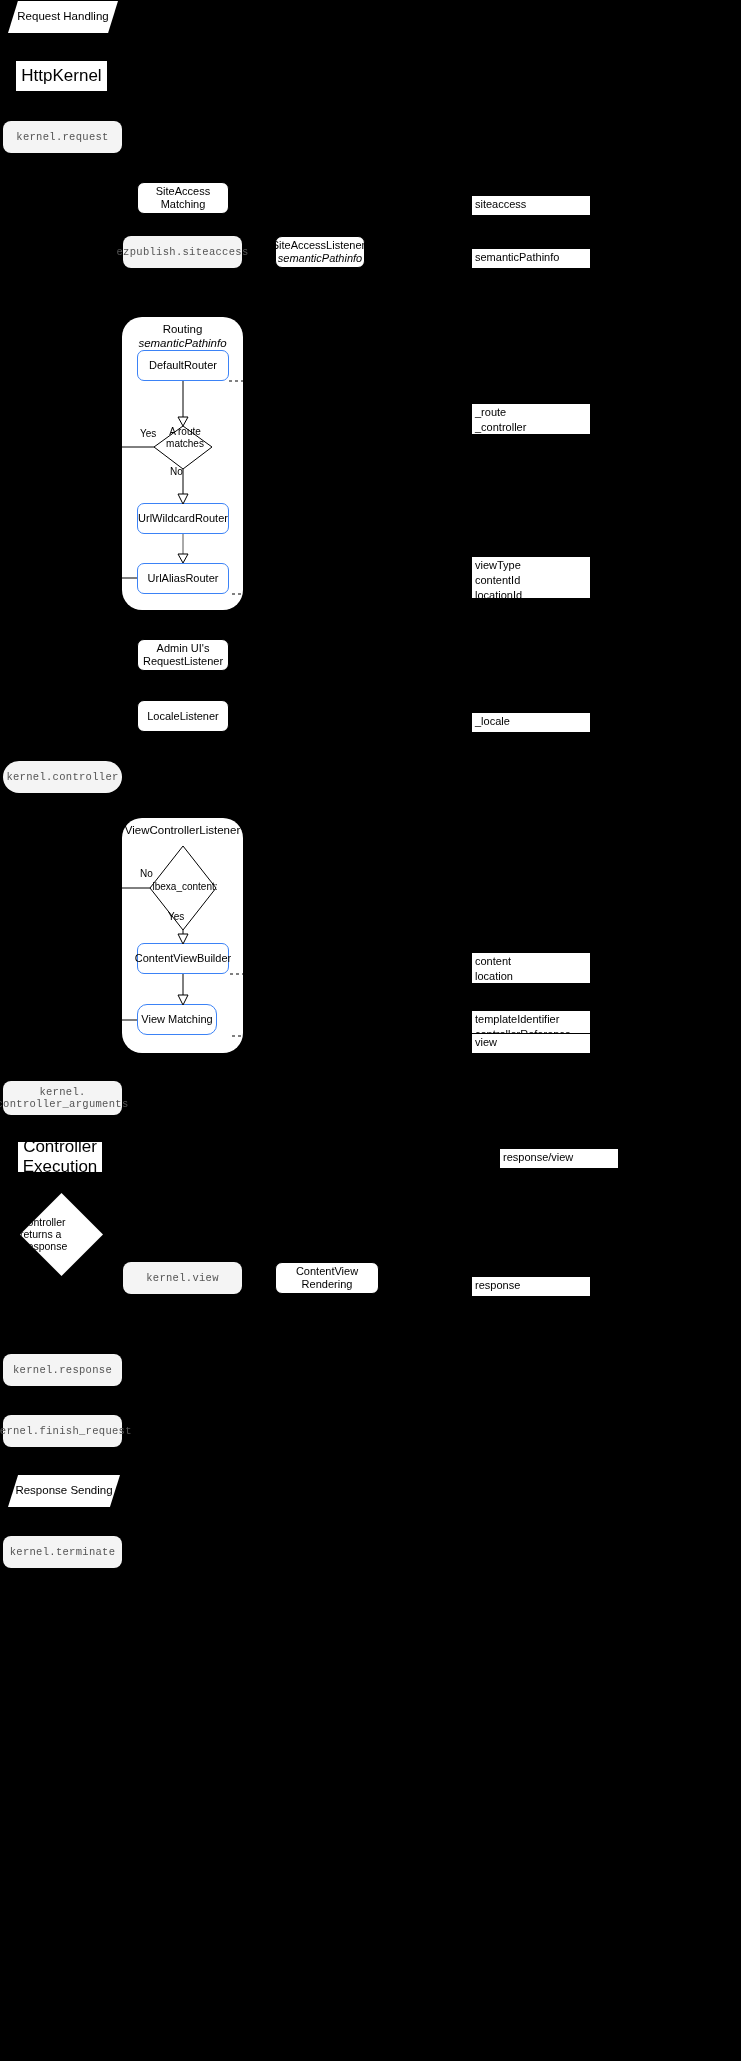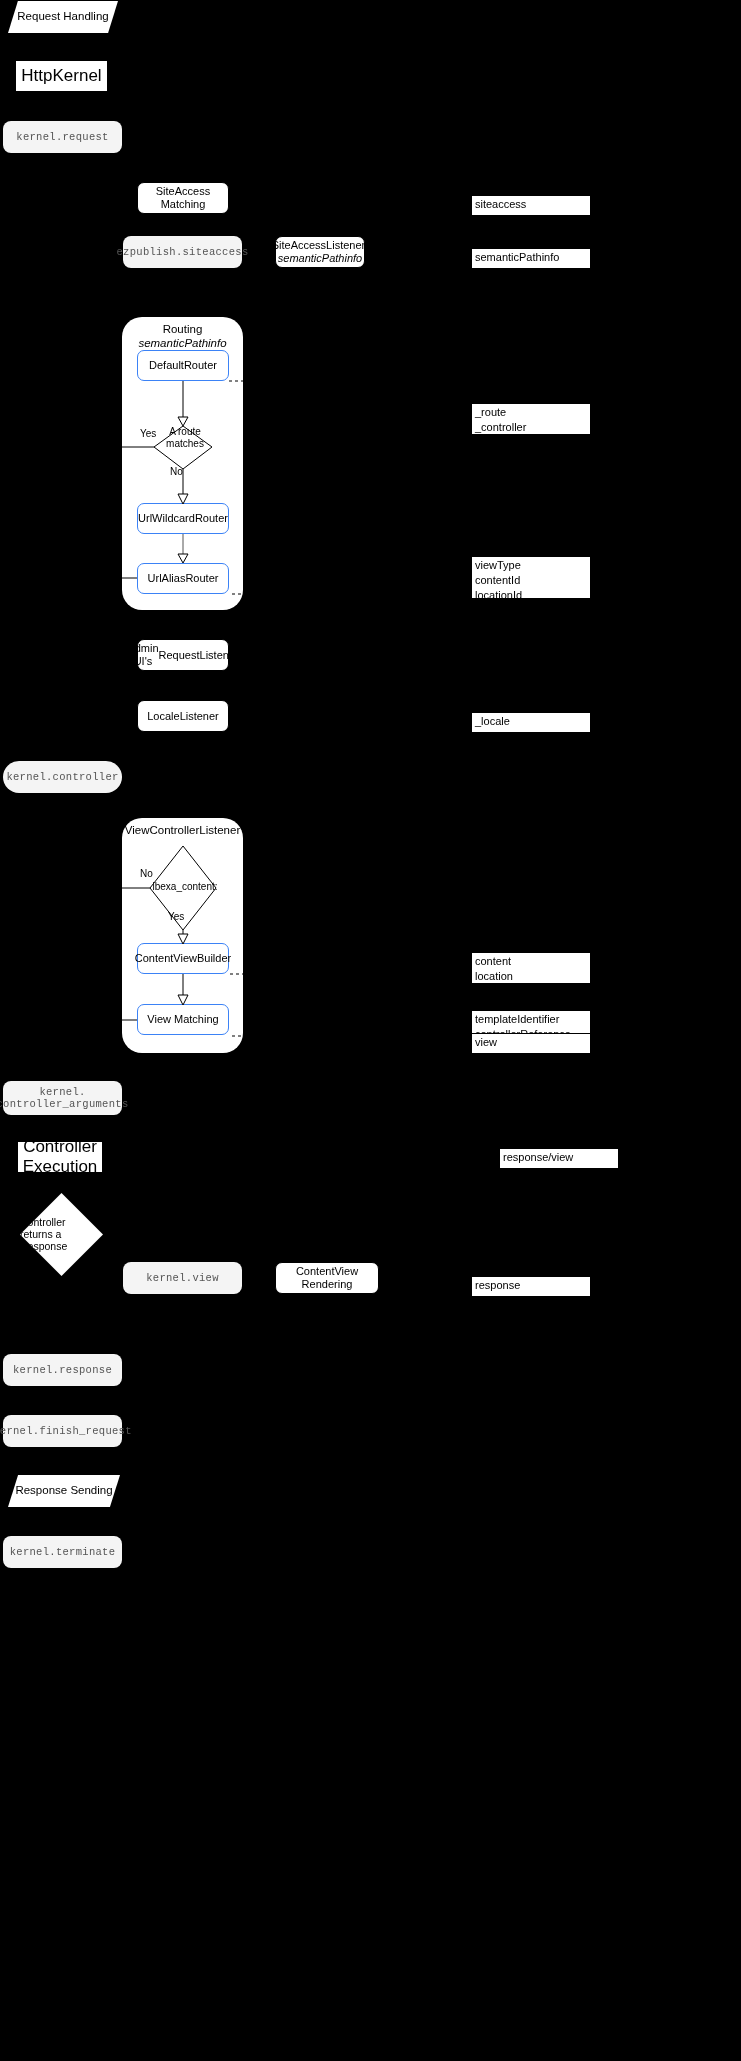--- a/index.html
+++ b/index.html
@@ -141,38 +141,38 @@
     <line x1="110" y1="277" x2="130" y2="277" stroke="#000" stroke-width="1" stroke-dasharray="3,3"></line>
   </svg>
 
   <div class="edgelabel" style="left:140px;top:428px;">Yes</div>
   <div class="edgelabel" style="left:170px;top:466px;">No</div>
   <div class="edgelabel" style="left:156px;top:426px;width:58px;text-align:center;font-size:10px;line-height:1.2;">
     <div>A route</div>
     <div>matches</div>
   </div>
 
-  <div class="node round" style="left:137px;top:639px;width:92px;height:32px;flex-direction:row;">
+  <div class="node round" style="left:137px;top:639px;width:92px;height:32px;flex-direction:column;">
     <span>Admin UI's</span>
     <span>RequestListener</span>
   </div>
 
   <div class="node round" style="left:137px;top:700px;width:92px;height:32px;">
     <span>LocaleListener</span>
   </div>
 
   <div class="container" style="position:absolute;left:122px;top:818px;width:121px;height:235px;">
     <div class="container-title">ViewControllerListener</div>
   </div>
 
   <div class="node inner" style="left:137px;top:943px;width:92px;height:31px;text-align:right;">
     <span>ContentViewBuilder</span>
   </div>
 
-  <div class="node inner" style="left:137px;top:1004px;width:92px;height:31px;">
+  <div class="node inner" style="left:137px;top:1004px;width:80px;height:31px;border-radius:10px;">
     <span>View Matching</span>
   </div>
 
   <svg class="svgwrap" style="left:122px;top:818px;width:125px;height:235px;overflow:visible;">
 
     <polygon points="61,28 94,70 61,112 28,70" fill="#fff" stroke="#000" stroke-width="1"></polygon>
 
     <line x1="28" y1="70" x2="0" y2="70" stroke="#000" stroke-width="1"></line>
 
     <line x1="61" y1="112" x2="61" y2="120" stroke="#000" stroke-width="1"></line>

